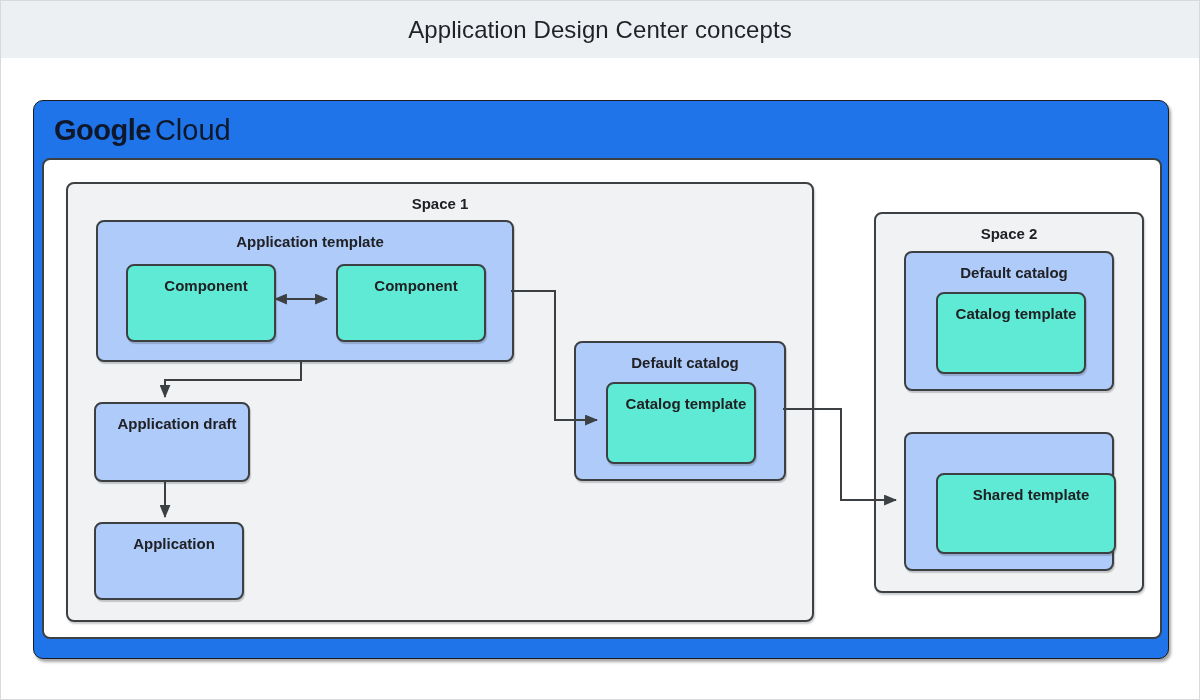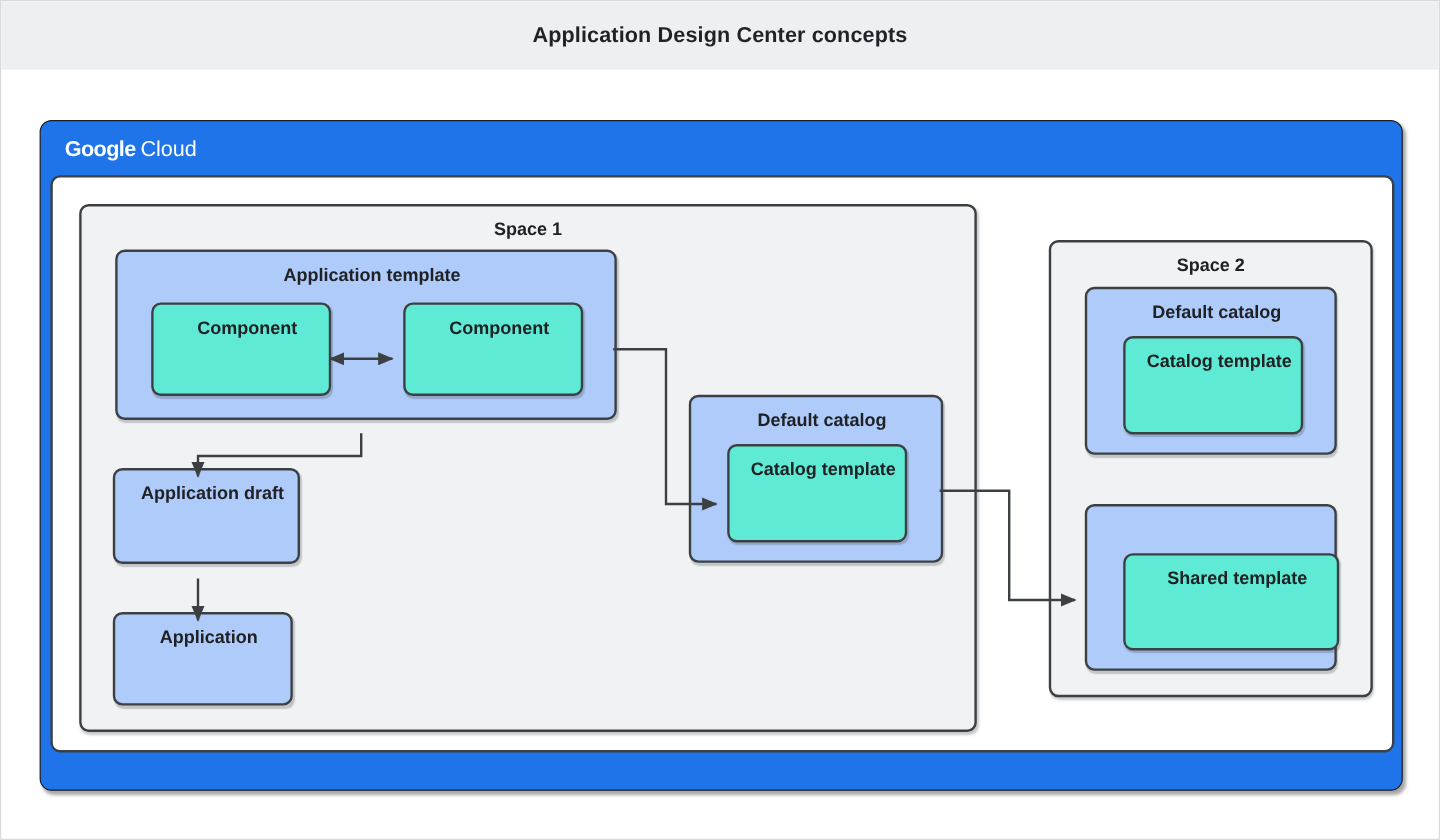--- a/index.html
+++ b/index.html
@@ -5,33 +5,33 @@
   html,body { margin:0; padding:0; background:#fff; }
   .page {
     position:relative; width:1200px; height:700px; box-sizing:border-box;
     background:#ffffff; border:1px solid #d7dadd; overflow:hidden;
     font-family:"Liberation Sans", sans-serif; color:#202124;
   }
   .title-band {
     position:absolute; left:0; top:0; width:100%; height:57px;
     background:#edf0f2; display:flex; align-items:center; justify-content:center;
   }
-  .title-band h1 { margin:0; font-size:18px; font-weight:700; color:#1f2227; letter-spacing:0.1px; }
+  .title-band h1 { margin:0; font-size:24px; font-weight:400; color:#1f2227; letter-spacing:0.1px; }
 
   .gcp-box {
     position:absolute; left:32px; top:99px; width:1136px; height:559px;
     box-sizing:border-box; background:#1e74e8; border:1.5px solid #1a1c20;
     border-radius:10px; box-shadow:2px 3px 3px rgba(0,0,0,0.35);
   }
-  .brand { position:absolute; left:20px; top:13px; font-size:18px; color:#ffffff; }
+  .brand { position:absolute; left:20px; top:13px; font-size:29px; color:#0f172a; }
   .brand .g-bold { font-weight:700; letter-spacing:-0.5px; }
   .brand .g-light { font-weight:400; margin-left:4px; }
 
   .white-box {
-    position:absolute; left:8px; top:45px; width:1120px; height:481px;
+    position:absolute; left:8px; top:57px; width:1120px; height:481px;
     box-sizing:border-box; background:#ffffff; border:2px solid #3c4043; border-radius:8px;
   }
 
   .space {
     position:absolute; box-sizing:border-box; background:#f0f2f4;
     border:2px solid #3c4043; border-radius:8px;
     box-shadow:1px 2px 2px rgba(60,64,67,0.28);
   }
   .space1 { left:22px; top:22px; width:748px; height:440px; }
   .space2 { left:830px; top:52px; width:270px; height:381px; }

